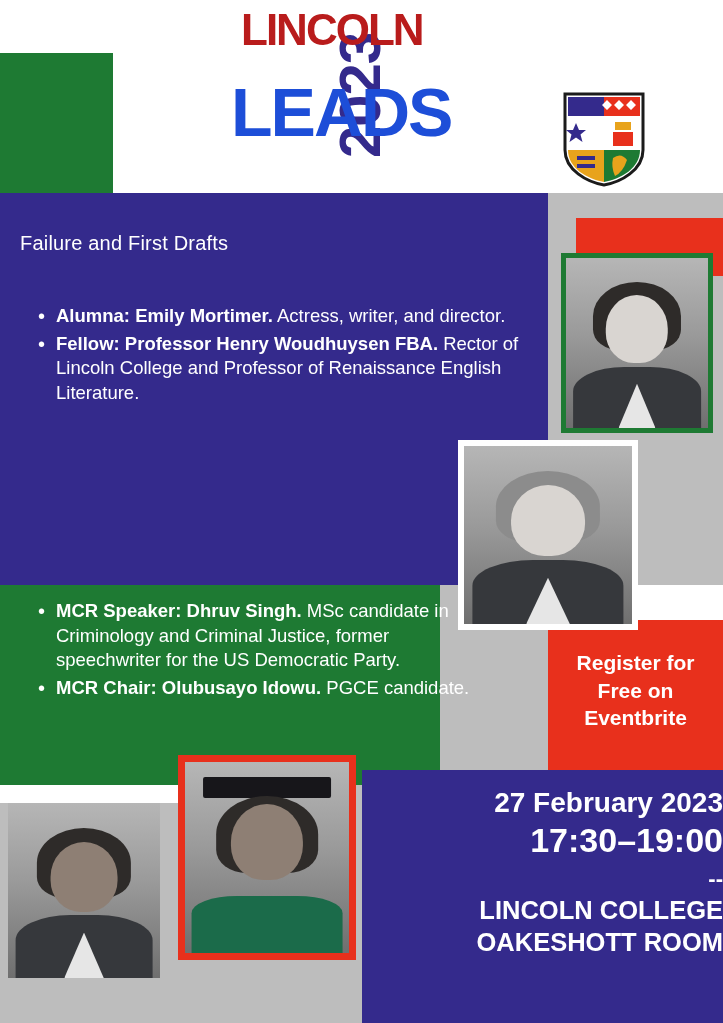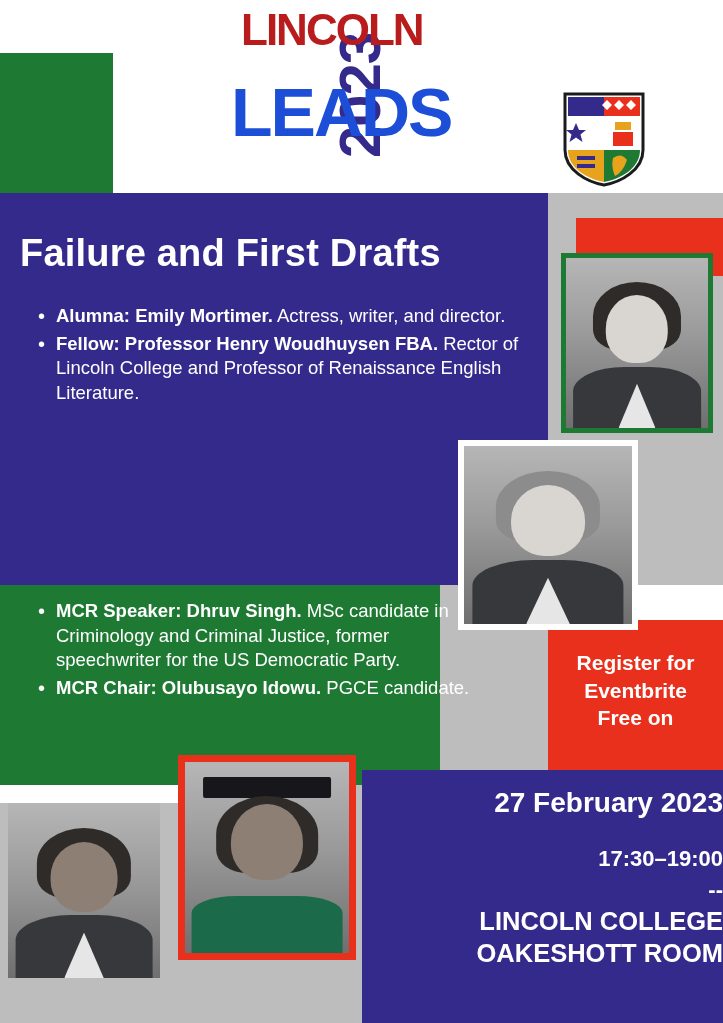--- a/index.html
+++ b/index.html
@@ -118,22 +118,22 @@
     left: 450px; top: 92px;
     width: 82px; height: 95px;
   }
 
   
   .headline {
     position: absolute;
     left: 20px; top: 232px;
     width: 500px;
     color: #ffffff;
-    font-size: 38px;
-    font-weight: bold;
+    font-size: 20px;
+    font-weight: normal;
     letter-spacing: 0.2px;
   }
 
   
   ul.bullets {
     position: absolute;
     margin: 4px;
     padding: 0 0 0 28px;
     list-style: none;
     color: #ffffff;
@@ -254,21 +254,21 @@
   
   .details {
     position: absolute;
     left: 362px; top: 786px;
     width: 361px;
     text-align: right;
     color: #ffffff;
     font-weight: bold;
   }
   .details .d-date { font-size: 28px; line-height: 1.22; }
-  .details .d-time { font-size: 22px; line-height: 1.22; margin-top: 26px; }
+  .details .d-time { font-size: 34px; line-height: 1.22; }
   .details .d-sep  { font-size: 22px; line-height: 1.5; }
   .details .d-venue1 { font-size: 25.5px; line-height: 1.25; padding-left: 16px; }
   .details .d-venue2 { font-size: 25.5px; line-height: 1.25; }
 </style>
 </head>
 <body>
 
 <div class="poster">
 
   <div class="blk blk-purple-main"></div>
@@ -360,22 +360,22 @@
     <div class="portrait dark">
       <div class="cap"></div>
       <div class="hair" style="top:18%;"></div>
       <div class="head"></div>
       <div class="gown"></div>
     </div>
   </div>
 
   <div class="register">
     <div>Register for</div>
+    <div>Free on</div>
     <div>Eventbrite</div>
-    <div>Free on</div>
   </div>
 
   <div class="details">
     <div class="d-date">27 February 2023</div>
     <div class="d-time">17:30–19:00</div>
     <div class="d-sep">--</div>
     <div class="d-venue1">LINCOLN COLLEGE</div>
     <div class="d-venue2">OAKESHOTT ROOM</div>
   </div>
 

